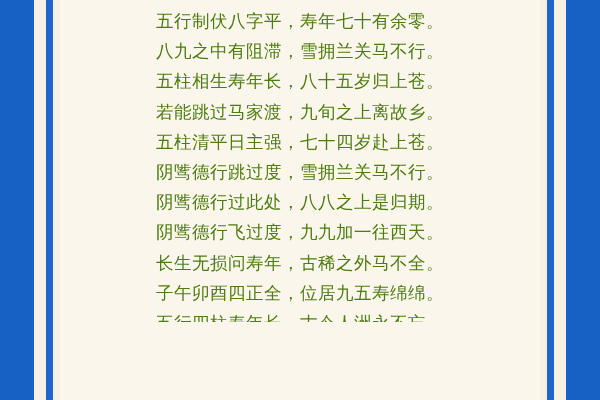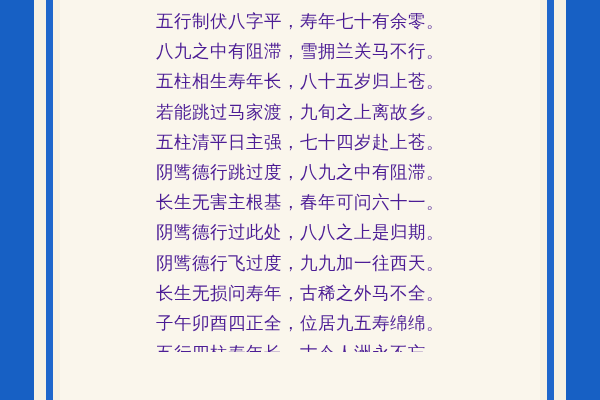--- a/index.html
+++ b/index.html
@@ -57,21 +57,21 @@
     box-sizing: border-box;
   }
   .verse-list {
     margin: 0;
     padding: 0;
     list-style: none;
   }
   .verse-line {
     font-size: 17.5px;
     line-height: 30.2px;
-    color: #4c1d95;
+    color: #4d7c0f;
     text-align: center;
     letter-spacing: 0.5px;
     white-space: nowrap;
     font-family: "DejaVu Sans", "Liberation Sans", sans-serif;
     font-weight: 500;
   }
   .verse-line.clipped {
     overflow: hidden;
     height: 14px;
     line-height: 30.2px;
@@ -86,22 +86,21 @@
   <div class="rule-left"></div>
   <div class="rule-right"></div>
 
   <div class="content">
     <ul class="verse-list">
       <li class="verse-line">五行制伏八字平，寿年七十有余零。</li>
       <li class="verse-line">八九之中有阻滞，雪拥兰关马不行。</li>
       <li class="verse-line">五柱相生寿年长，八十五岁归上苍。</li>
       <li class="verse-line">若能跳过马家渡，九旬之上离故乡。</li>
       <li class="verse-line">五柱清平日主强，七十四岁赴上苍。</li>
-      <li class="verse-line">阴骘德行跳过度，八九之中有阻滞。</li>
-      <li class="verse-line">长生无害主根基，春年可问六十一。</li>
+      <li class="verse-line">阴骘德行跳过度，雪拥兰关马不行。</li>
       <li class="verse-line">阴骘德行过此处，八八之上是归期。</li>
       <li class="verse-line">阴骘德行飞过度，九九加一往西天。</li>
       <li class="verse-line">长生无损问寿年，古稀之外马不全。</li>
       <li class="verse-line">子午卯酉四正全，位居九五寿绵绵。</li>
       <li class="verse-line clipped">五行四柱寿年长，古今人洲永不忘。</li>
     </ul>
   </div>
 </div>
 
 </body></html>

